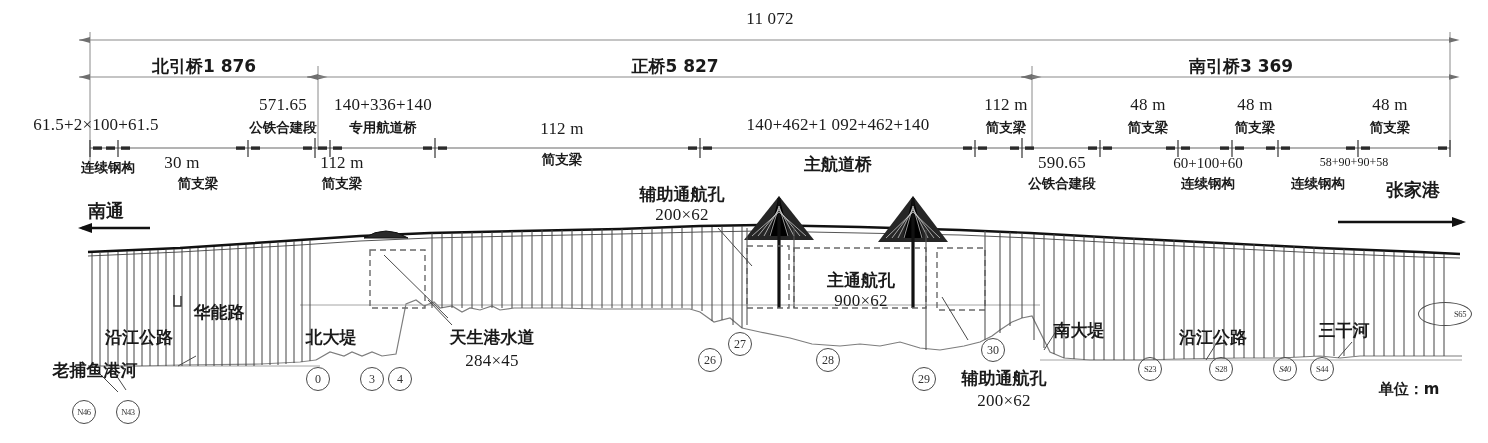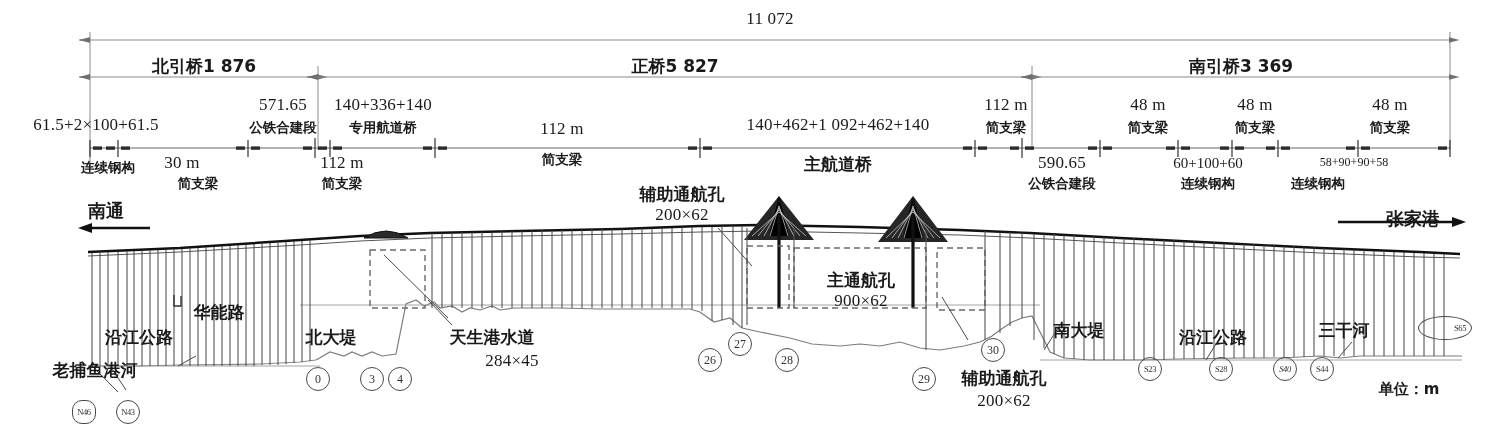--- a/index.html
+++ b/index.html
@@ -361,52 +361,52 @@
     <div class="txt dimnum ctr" style="left:1255px;top:96px;">48 m</div>
     <div class="txt cjk-s ctr" style="left:1255px;top:120px;">简支梁</div>
 
     <div class="txt dimnum-s ctr" style="left:1318px;top:156px;font-size:12px;margin-left:36px;">58+90+90+58</div>
     <div class="txt cjk-s ctr" style="left:1318px;top:176px;">连续钢构</div>
 
     <div class="txt dimnum ctr" style="left:1390px;top:96px;">48 m</div>
     <div class="txt cjk-s ctr" style="left:1390px;top:120px;">简支梁</div>
 
     <div class="txt cjk-b" style="left:88px;top:202px;">南通</div>
-    <div class="txt cjk-b" style="left:1386px;top:210px;">张家港</div>
+    <div class="txt cjk-b" style="left:1386px;top:181px;">张家港</div>
 
     <div class="txt cjk ctr" style="left:682px;top:186px;">辅助通航孔</div>
     <div class="txt dimnum ctr" style="left:682px;top:206px;">200×62</div>
 
     <div class="txt cjk ctr" style="left:861px;top:272px;">主通航孔</div>
     <div class="txt dimnum ctr" style="left:861px;top:292px;">900×62</div>
 
     <div class="txt cjk ctr" style="left:1004px;top:370px;">辅助通航孔</div>
     <div class="txt dimnum ctr" style="left:1004px;top:392px;">200×62</div>
 
     <div class="txt cjk ctr" style="left:219px;top:304px;">华能路</div>
     <div class="txt cjk ctr" style="left:139px;top:329px;">沿江公路</div>
     <div class="txt cjk ctr" style="left:95px;top:362px;">老捕鱼港河</div>
     <div class="txt cjk ctr" style="left:331px;top:329px;">北大堤</div>
     <div class="txt cjk ctr" style="left:492px;top:329px;">天生港水道</div>
-    <div class="txt dimnum ctr" style="left:512px;top:352px;">284×45</div>
+    <div class="txt dimnum ctr" style="left:492px;top:352px;">284×45</div>
     <div class="txt cjk ctr" style="left:1079px;top:322px;">南大堤</div>
     <div class="txt cjk ctr" style="left:1213px;top:329px;">沿江公路</div>
     <div class="txt cjk ctr" style="left:1344px;top:322px;">三干河</div>
 
     <div class="txt unit ctr" style="left:1409px;top:382px;">单位：m</div>
 
-    <div class="pier small" style="left:84px;top:412px;border-radius:10px;">N46</div>
+    <div class="pier small" style="left:84px;top:412px;">N46</div>
     <div class="pier small" style="left:128px;top:412px;">N43</div>
     <div class="pier" style="left:318px;top:379px;">0</div>
     <div class="pier" style="left:372px;top:379px;">3</div>
     <div class="pier" style="left:400px;top:379px;">4</div>
     <div class="pier" style="left:710px;top:360px;">26</div>
     <div class="pier" style="left:740px;top:344px;">27</div>
-    <div class="pier" style="left:787px;top:360px;text-align:center;">28</div>
+    <div class="pier" style="left:828px;top:360px;text-align:center;">28</div>
     <div class="pier" style="left:924px;top:379px;">29</div>
     <div class="pier" style="left:993px;top:350px;">30</div>
     <div class="pier small" style="left:1150px;top:369px;">S23</div>
     <div class="pier small" style="left:1221px;top:369px;">S28</div>
     <div class="pier small" style="left:1285px;top:369px;font-style:italic;">S40</div>
     <div class="pier small" style="left:1322px;top:369px;">S44</div>
-    <div class="pier small" style="left:1445px;top:328px;padding-left:30px;">S65</div>
+    <div class="pier small" style="left:1445px;top:314px;padding-left:30px;">S65</div>
   </div>
 </div>
 
 </body></html>

